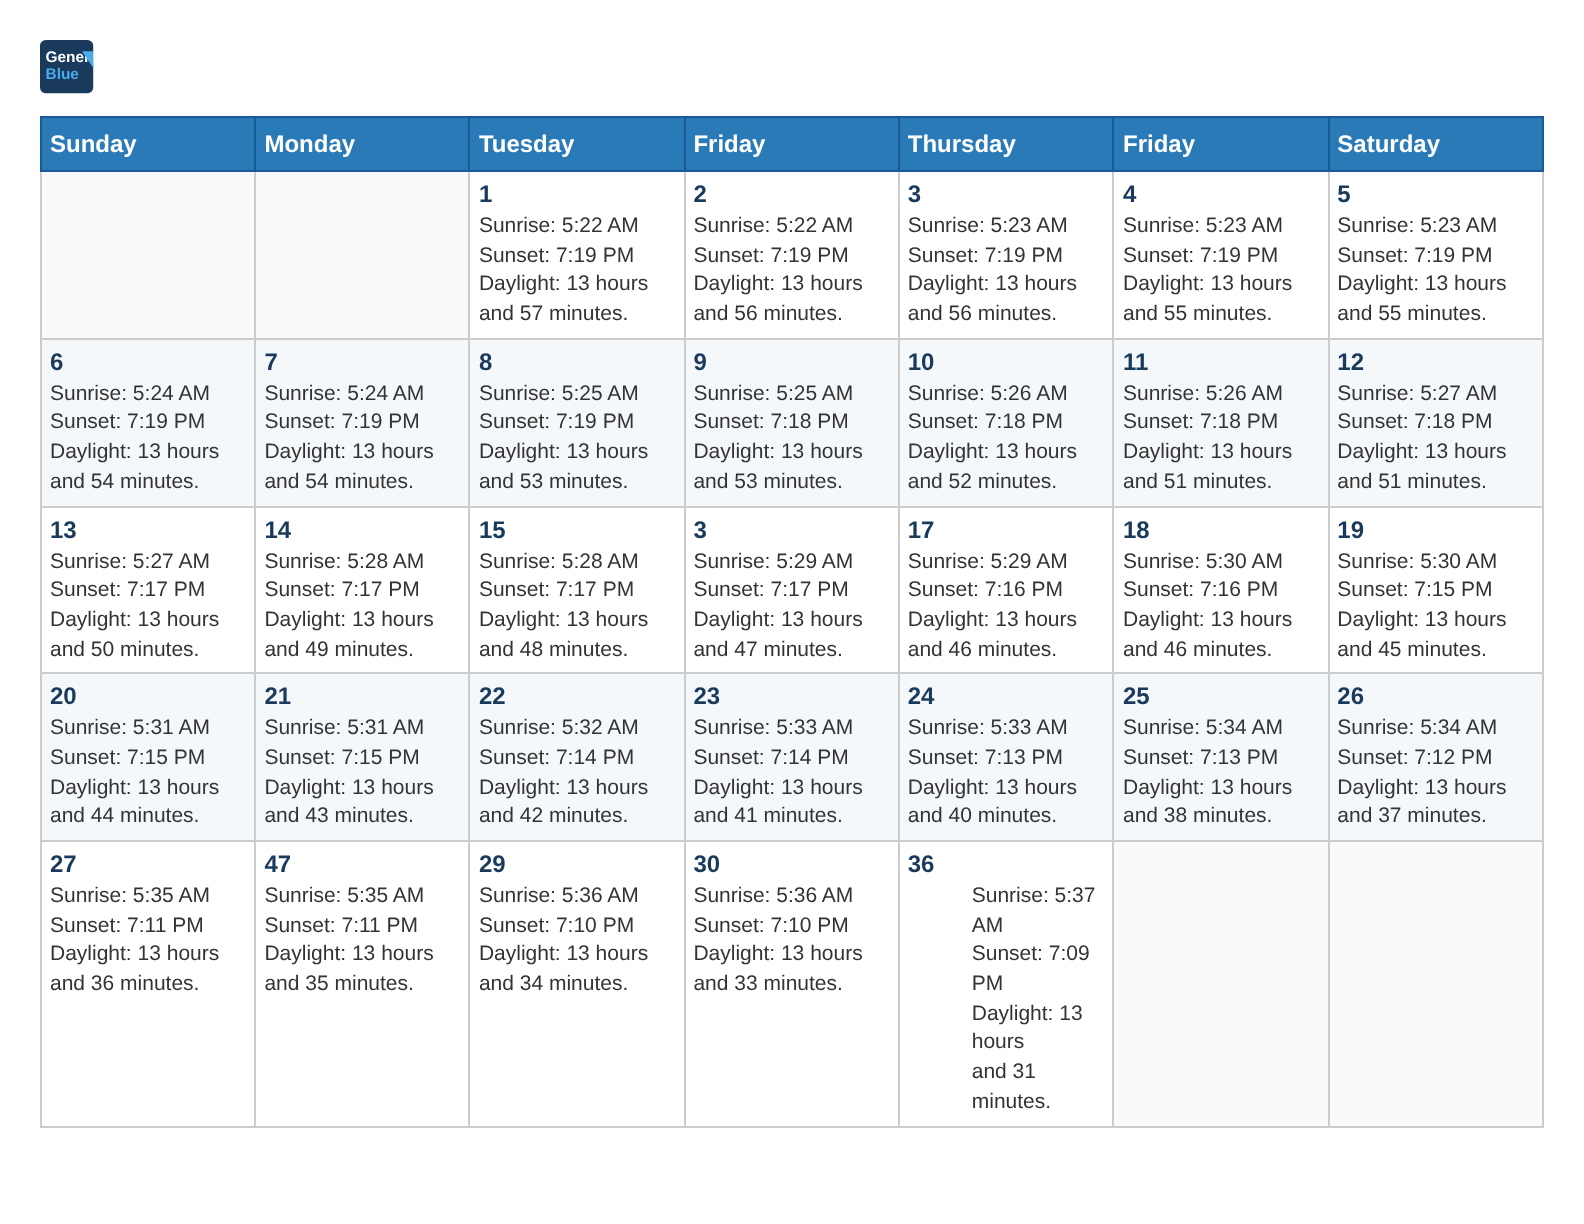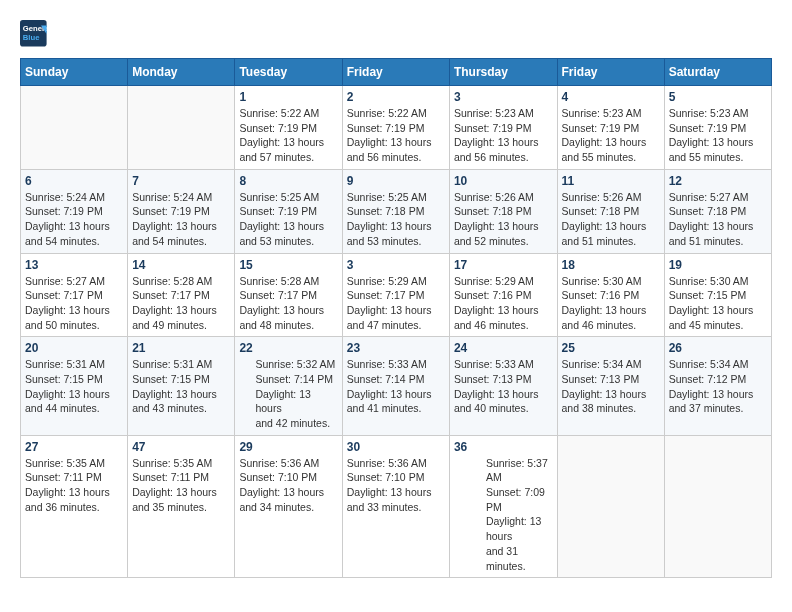--- a/index.html
+++ b/index.html
@@ -274,21 +274,21 @@
         </td>
         <td>
           <div class="day-number">21</div>
           <div class="day-info" style="white-space: pre-line;">Sunrise: 5:31 AM
 Sunset: 7:15 PM
 Daylight: 13 hours
 and 43 minutes.</div>
         </td>
         <td>
           <div class="day-number">22</div>
-          <div class="day-info" style="white-space: pre-line; margin-left: 16px;">Sunrise: 5:32 AM
+          <div class="day-info" style="white-space: pre-line;">Sunrise: 5:32 AM
 Sunset: 7:14 PM
 Daylight: 13 hours
 and 42 minutes.</div>
         </td>
         <td>
           <div class="day-number">23</div>
           <div class="day-info" style="white-space: pre-line;">Sunrise: 5:33 AM
 Sunset: 7:14 PM
 Daylight: 13 hours
 and 41 minutes.</div>

